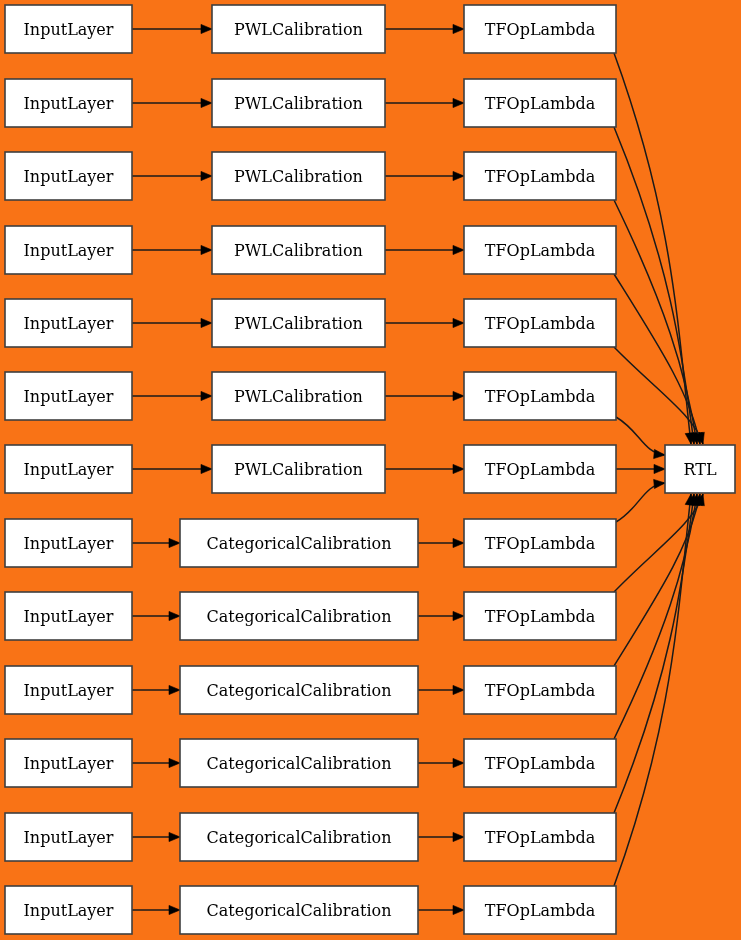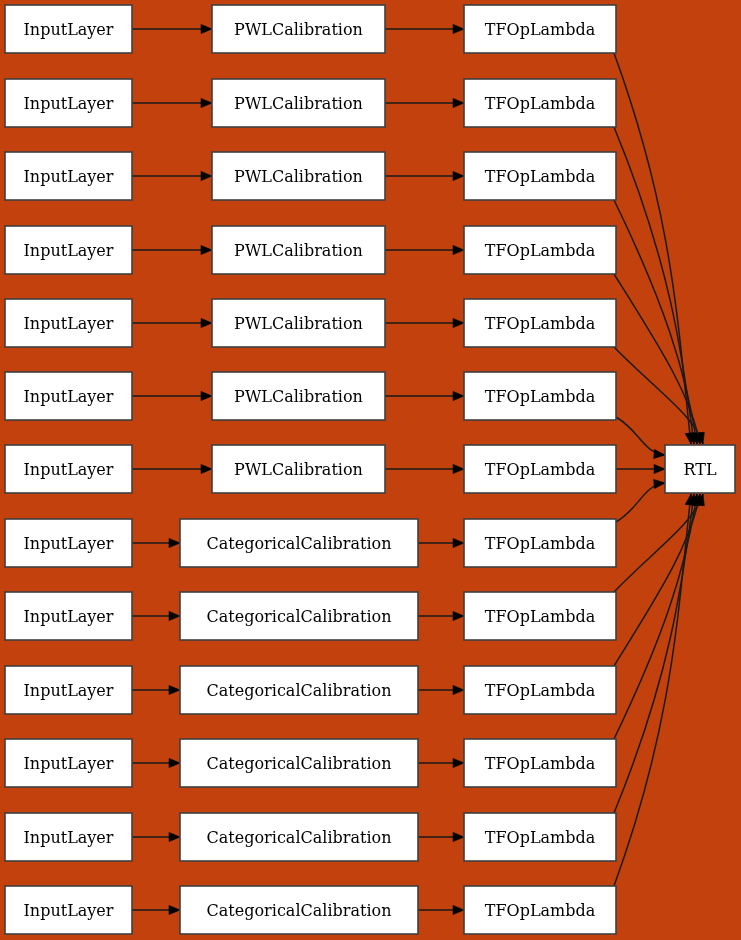--- a/index.html
+++ b/index.html
@@ -5,21 +5,21 @@
 <style>
   html, body {
     margin: 0;
     padding: 0;
     background: #ffffff;
   }
   #diagram-root {
     position: relative;
     width: 741px;
     height: 940px;
-    background: #c2410c;
+    background: #f97316;
     font-family: "DejaVu Serif", "Liberation Serif", serif;
     overflow: hidden;
   }
   svg#graph-svg {
     display: block;
     width: 741px;
     height: 940px;
   }
   .node-box {
     fill: #ffffff;

